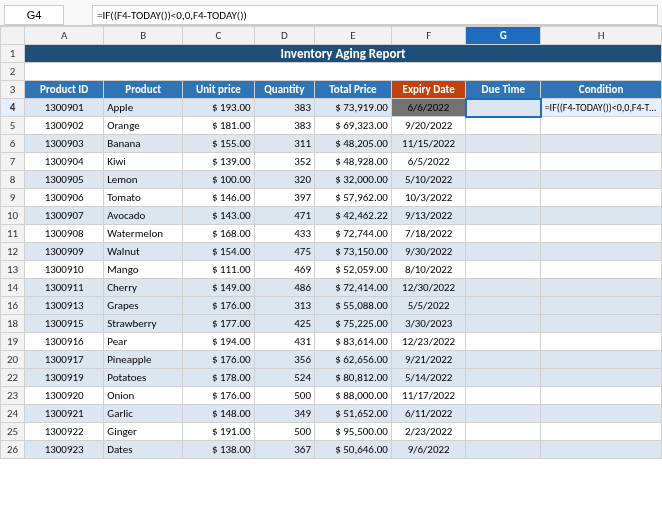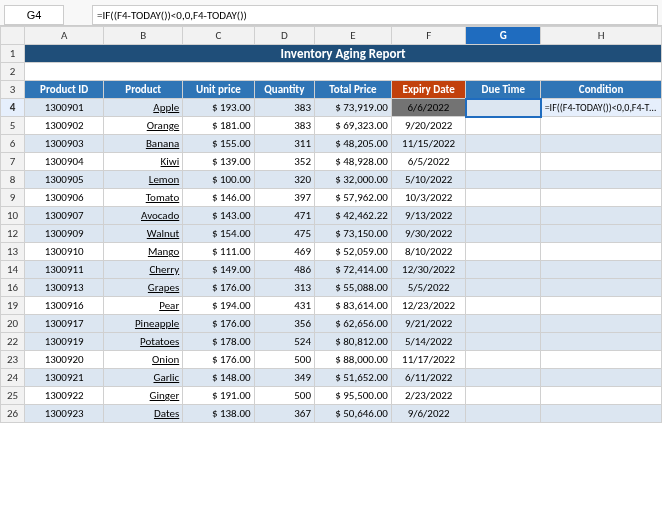--- a/index.html
+++ b/index.html
@@ -146,21 +146,21 @@
       background: #c2410c;
     }
 
     
     tr.even-row td.cell { background: #dce6f1; }
     tr.odd-row td.cell { background: #ffffff; }
 
     
     .num-cell { text-align: right; }
     .center-cell { text-align: center; }
-    .text-cell { text-align: right; text-decoration: underline; }
+    .text-cell { text-align: left; }
   </style>
 </head>
 <body>
 
 <div class="formula-bar">
   <input class="name-box" value="G4" style="">
   <div class="formula-icons">
     <span></span>
     <span></span>
     <span></span>
@@ -289,20 +289,31 @@
           <td class="row-num">10</td>
           <td class="cell center-cell">1300907</td>
           <td class="cell text-cell">Avocado</td>
           <td class="cell num-cell">$ 143.00</td>
           <td class="cell num-cell">471</td>
           <td class="cell num-cell">$ 42,462.22</td>
           <td class="cell center-cell">9/13/2022</td>
           <td class="cell center-cell"></td>
           <td class="cell"></td>
         </tr>
+        <tr class="odd-row">
+          <td class="row-num">11</td>
+          <td class="cell center-cell">1300908</td>
+          <td class="cell text-cell">Watermelon</td>
+          <td class="cell num-cell">$ 168.00</td>
+          <td class="cell num-cell">433</td>
+          <td class="cell num-cell">$ 72,744.00</td>
+          <td class="cell center-cell">7/18/2022</td>
+          <td class="cell center-cell"></td>
+          <td class="cell"></td>
+        </tr>
         <tr class="even-row">
           <td class="row-num">12</td>
           <td class="cell center-cell">1300909</td>
           <td class="cell text-cell">Walnut</td>
           <td class="cell num-cell">$ 154.00</td>
           <td class="cell num-cell">475</td>
           <td class="cell num-cell">$ 73,150.00</td>
           <td class="cell center-cell">9/30/2022</td>
           <td class="cell center-cell"></td>
           <td class="cell"></td>
@@ -333,20 +344,31 @@
           <td class="row-num">16</td>
           <td class="cell center-cell">1300913</td>
           <td class="cell text-cell">Grapes</td>
           <td class="cell num-cell">$ 176.00</td>
           <td class="cell num-cell">313</td>
           <td class="cell num-cell">$ 55,088.00</td>
           <td class="cell center-cell">5/5/2022</td>
           <td class="cell center-cell"></td>
           <td class="cell"></td>
         </tr>
+        <tr class="even-row">
+          <td class="row-num">18</td>
+          <td class="cell center-cell">1300915</td>
+          <td class="cell text-cell">Strawberry</td>
+          <td class="cell num-cell">$ 177.00</td>
+          <td class="cell num-cell">425</td>
+          <td class="cell num-cell">$ 75,225.00</td>
+          <td class="cell center-cell">3/30/2023</td>
+          <td class="cell center-cell"></td>
+          <td class="cell"></td>
+        </tr>
         <tr class="odd-row">
           <td class="row-num">19</td>
           <td class="cell center-cell">1300916</td>
           <td class="cell text-cell">Pear</td>
           <td class="cell num-cell">$ 194.00</td>
           <td class="cell num-cell">431</td>
           <td class="cell num-cell">$ 83,614.00</td>
           <td class="cell center-cell">12/23/2022</td>
           <td class="cell center-cell"></td>
           <td class="cell"></td>

